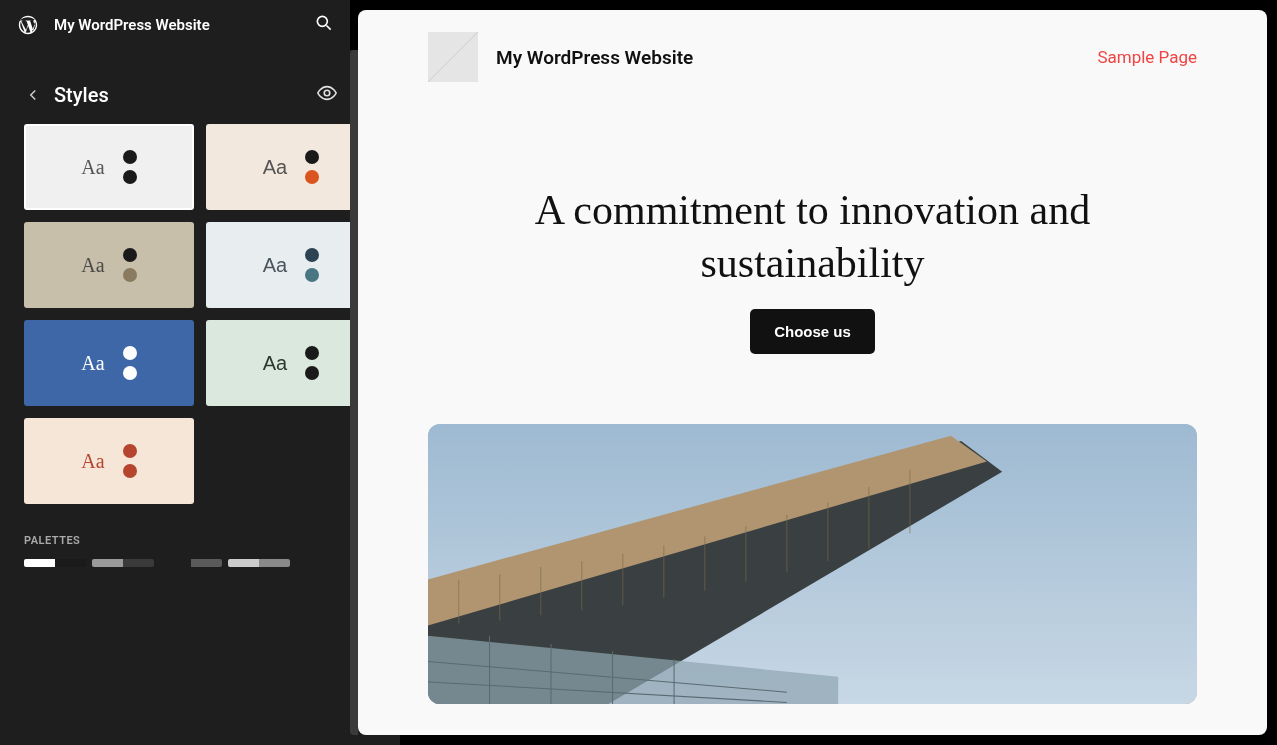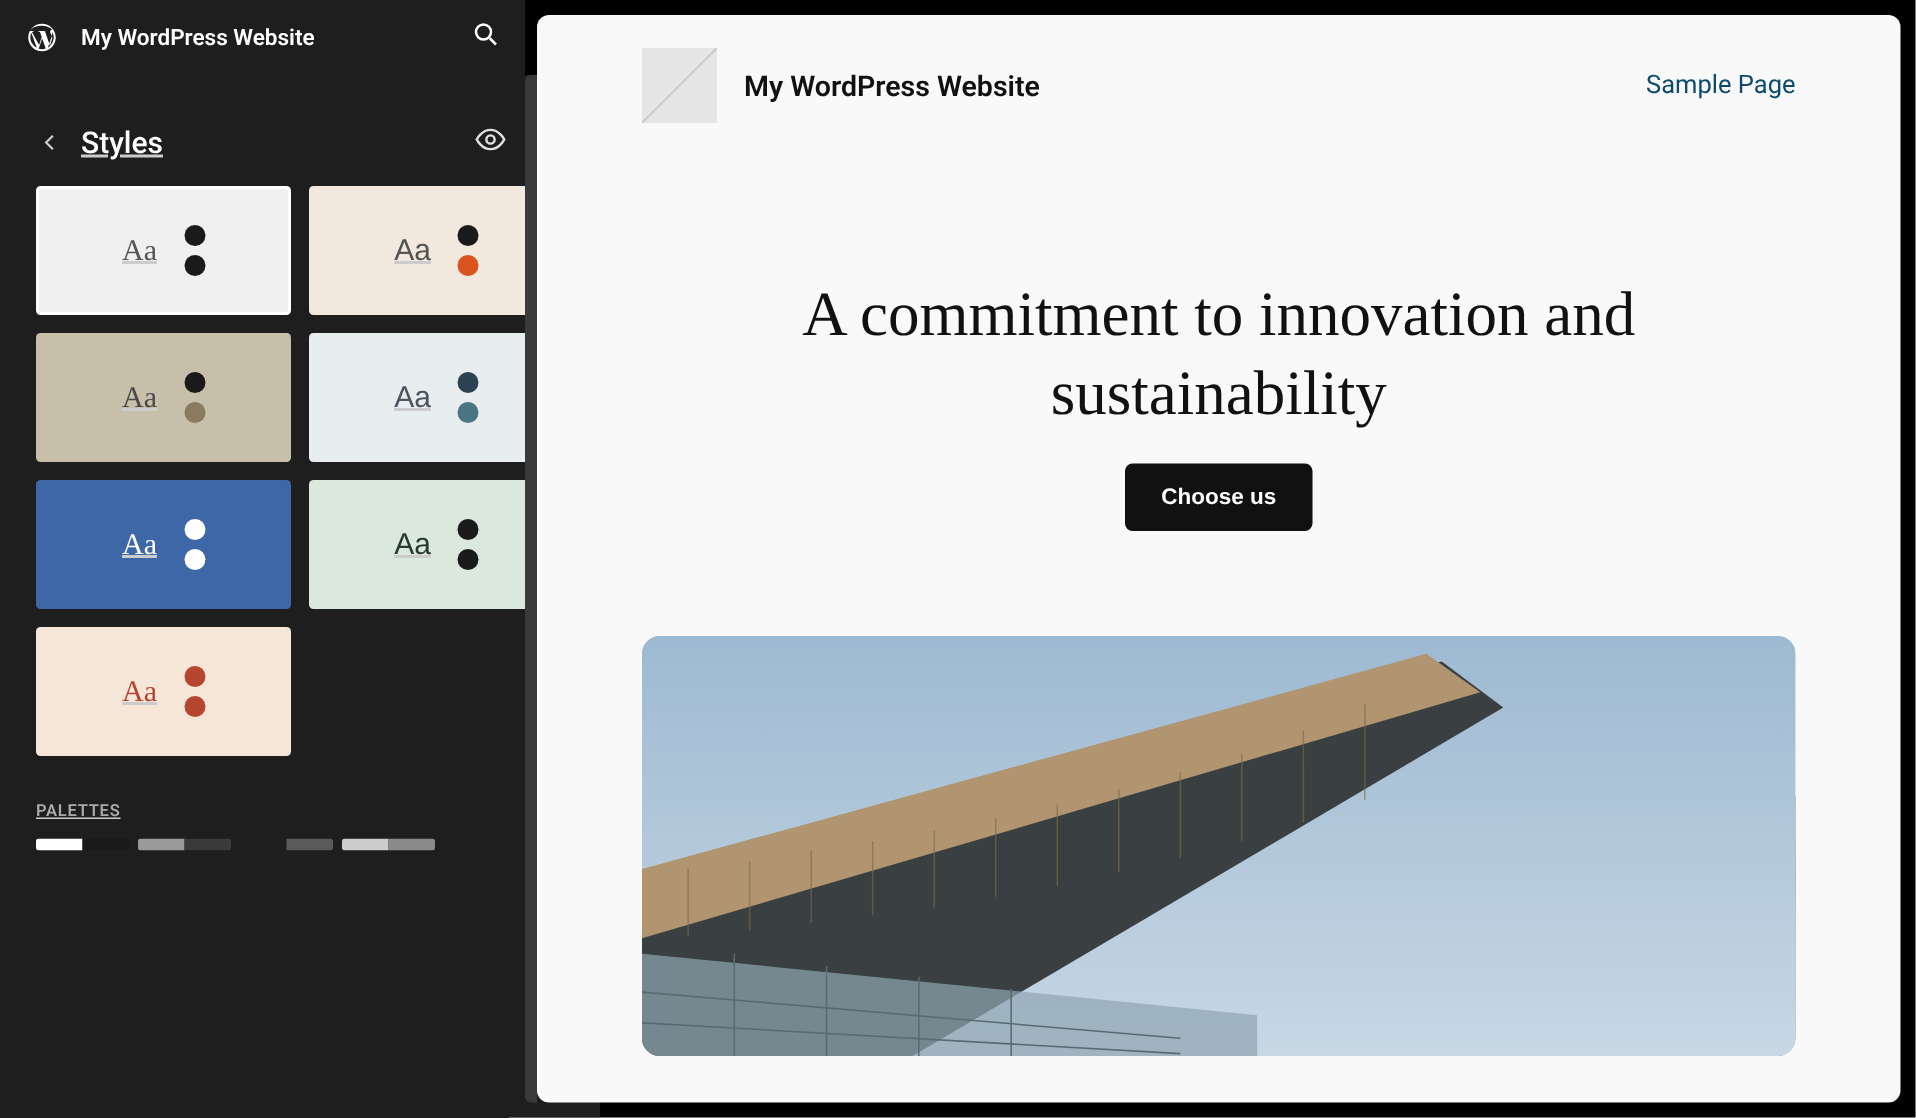--- a/index.html
+++ b/index.html
@@ -44,21 +44,20 @@
     .sidebar {
       position: absolute;
       left: 0;
       top: 50px;
       bottom: 0;
       width: 400px;
       background: #1e1e1e;
       color: #ccc;
       display: flex;
       flex-direction: column;
-      text-decoration: underline;
     }
     
     .sidebar-header {
       padding: 32px 24px 16px;
       display: flex;
       align-items: center;
       justify-content: space-between;
     }
     .sidebar-header-left {
       display: flex;
@@ -215,21 +214,21 @@
       background: linear-gradient(to bottom right, transparent calc(50% - 0.5px), #ccc calc(50% - 0.5px), #ccc calc(50% + 0.5px), transparent calc(50% + 0.5px));
     }
     .preview-site-title {
       font-size: 19px;
       font-weight: 600;
       color: #111;
       flex: 1;
     }
     .preview-nav-link {
       font-size: 17px;
-      color: #0c4a6e;
+      color: #ef4444;
       cursor: pointer;
     }
     
     .hero {
       text-align: center;
       padding: 80px 100px 40px;
     }
     .hero-title {
       font-family: Georgia, "Times New Roman", serif;
       font-size: 42px;

